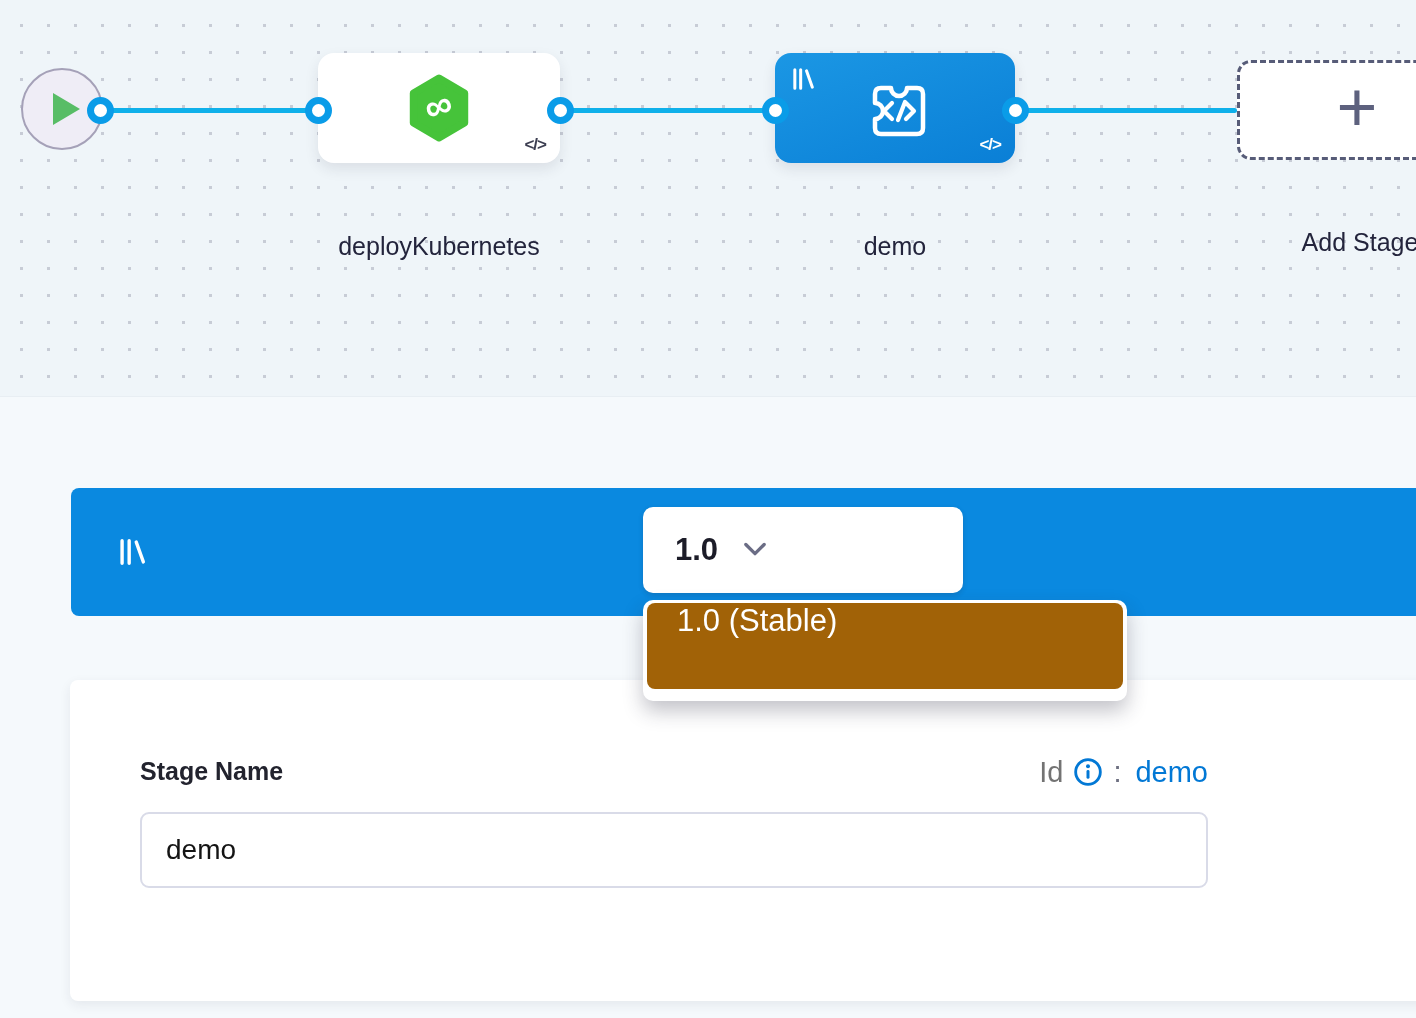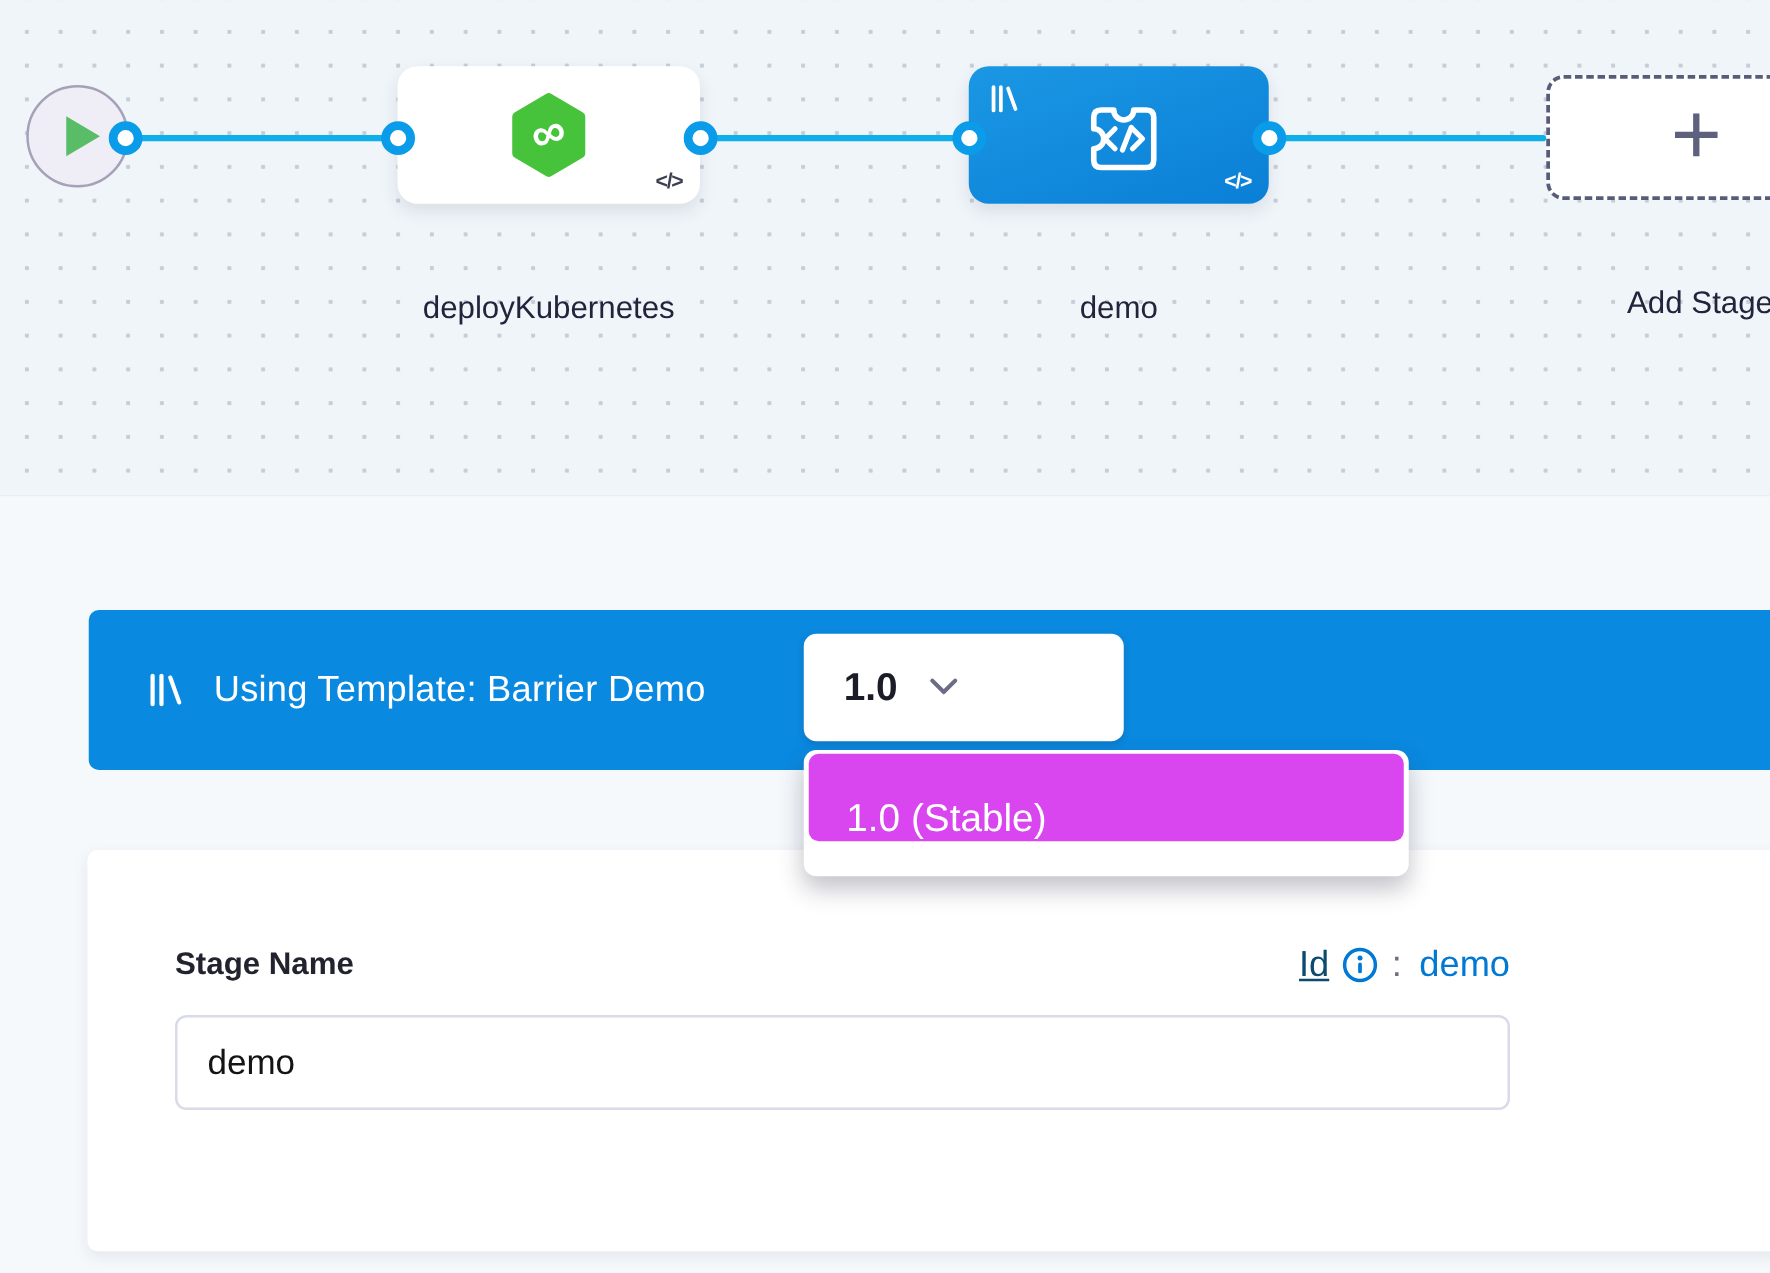--- a/index.html
+++ b/index.html
@@ -72,60 +72,60 @@
   .banner{
     left:71px;top:488px;width:1389px;height:128px;
     background:#0a89e0;border-radius:8px;
     display:flex;align-items:center;z-index:5;
   }
   .banner-icon{width:34px;height:34px;margin-left:44px;flex:none;}
   .banner-text{
     margin-left:22px;color:#ffffff;font-size:29px;font-weight:500;letter-spacing:0.2px;
   }
   .version-pill{
-    left:643px;top:507px;width:256px;height:86px;
+    left:643px;top:507px;width:320px;height:86px;
     background:#ffffff;border-radius:10px;box-sizing:border-box;
     box-shadow:0 2px 5px rgba(40,41,61,0.18);
     display:flex;align-items:center;z-index:6;cursor:pointer;
   }
   .version-num{margin-left:32px;font-size:31px;font-weight:600;color:#1c1c28;}
   .stable-badge{
     margin-left:22px;background:#ccf2fd;color:#0278d5;
     font-size:21px;font-weight:700;letter-spacing:1.5px;
     padding:11px 19px;border-radius:8px;
   }
   .chevron{width:34px;height:22px;margin-left:20px;}
 
   
   .dropdown{
     left:643px;top:600px;width:484px;height:101px;
     background:#ffffff;border-radius:10px;box-sizing:border-box;
     padding:3px 4px 12px 4px;
     box-shadow:0 10px 20px rgba(40,41,61,0.28);z-index:7;
   }
   .dropdown-item{
-    width:100%;height:70px;background:#d946ef;border-radius:8px;
-    display:flex;align-items:flex-end;cursor:pointer;
+    width:100%;height:86px;background:#a16207;border-radius:8px;
+    display:flex;align-items:flex-start;cursor:pointer;
   }
   .dropdown-item-text{margin-left:30px;color:#ffffff;font-size:31px;}
 
   
   .card{
     left:70px;top:680px;width:1390px;height:321px;
     background:#ffffff;border-radius:8px;
     box-shadow:0 4px 12px rgba(40,41,61,0.08);z-index:4;
   }
   .stage-name-label{
     left:140px;top:757px;font-size:25px;font-weight:700;color:#22232e;z-index:5;
   }
   .id-row{
     left:940px;top:750px;width:268px;height:44px;
     display:flex;align-items:center;justify-content:flex-end;z-index:5;
   }
-  .id-label{font-size:29px;color:#0c4a6e;text-decoration:underline;}
+  .id-label{font-size:29px;color:#737373;}
   .info-icon{width:30px;height:30px;margin:0 10px 0 10px;cursor:pointer;}
   .id-sep{font-size:29px;color:#6e7081;margin-right:14px;}
   .id-value{font-size:29px;color:#0278d5;}
   .name-input{
     left:140px;top:812px;width:1068px;height:76px;box-sizing:border-box;
     border:2px solid #d9dbe8;border-radius:9px;background:#ffffff;
     font-family:"Liberation Sans",sans-serif;font-size:28px;color:#141414;
     padding:0 0 0 24px;outline:none;z-index:5;
   }
 </style>
@@ -171,21 +171,20 @@
 
   <div class="abs node-label" style="left:309px;">deployKubernetes</div>
   <div class="abs node-label" style="left:765px;">demo</div>
   <div class="abs node-label" style="left:1240px;top:213px;width:240px;overflow-wrap:normal;white-space:nowrap;">Add Stage</div>
 </div>
 
 <div class="abs banner">
   <svg class="banner-icon" viewBox="0 0 24 24">
     <path d="M5 4 v16 M10 4 v16 M15 5 l5 14" stroke="#ffffff" stroke-width="2.4" fill="none" stroke-linecap="round"></path>
   </svg>
-  <span class="banner-text">Using Template: Barrier Demo</span>
 </div>
 
 <div class="abs version-pill">
   <span class="version-num">1.0</span>
   <svg class="chevron" viewBox="0 0 16 12">
     <path d="M3 3 l5 5 5 -5" stroke="#6b6d85" stroke-width="1.8" fill="none" stroke-linecap="round" stroke-linejoin="round"></path>
   </svg>
 </div>
 
 <div class="abs dropdown">

